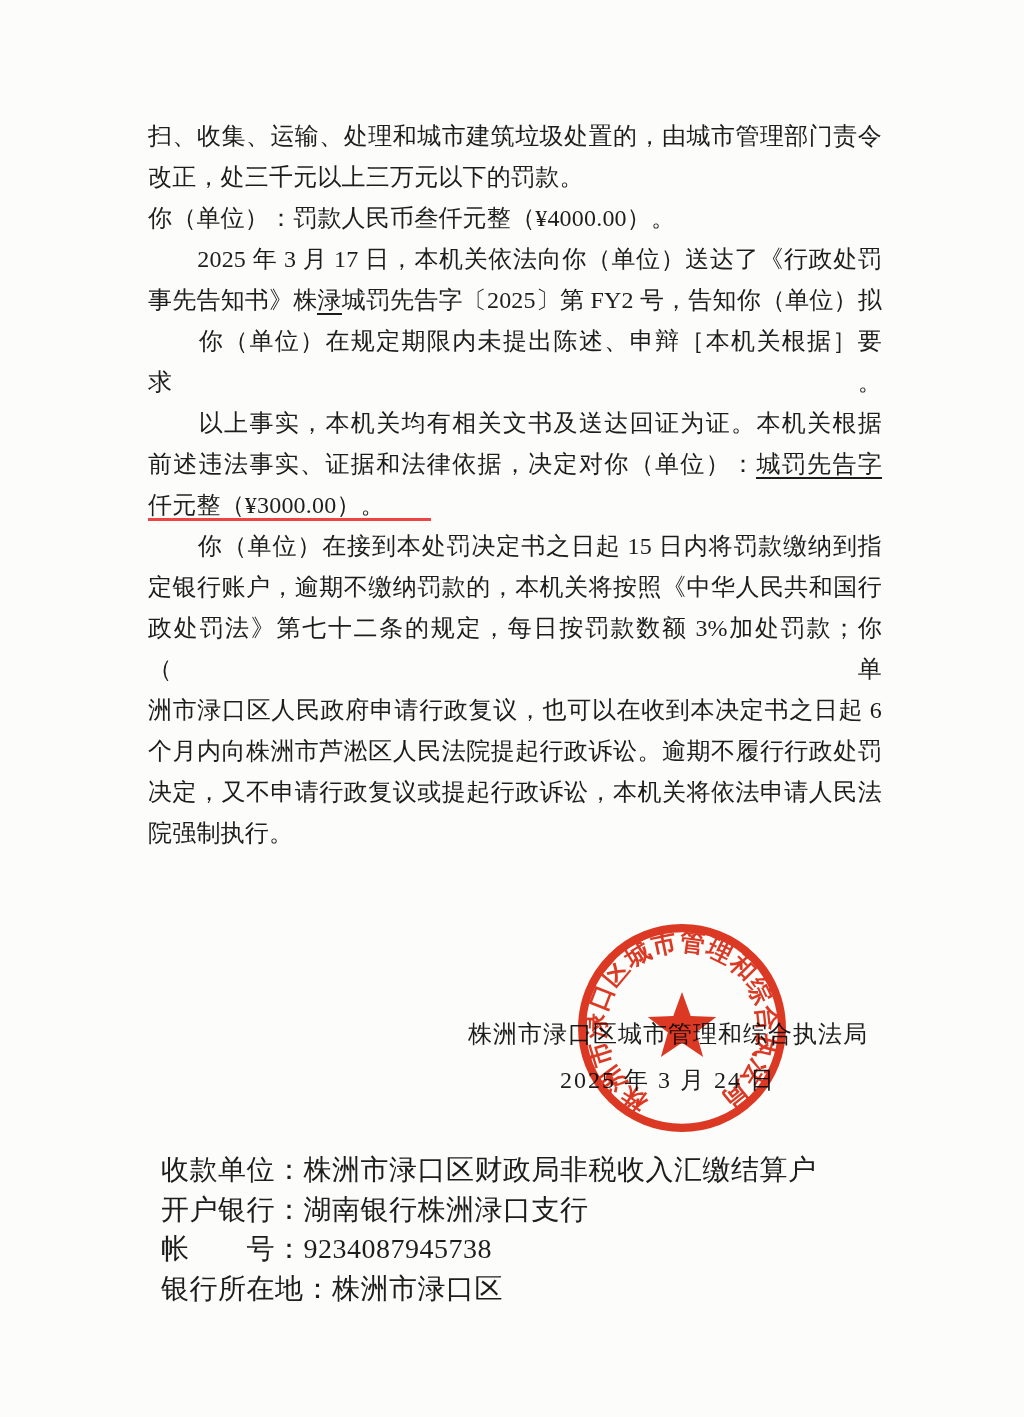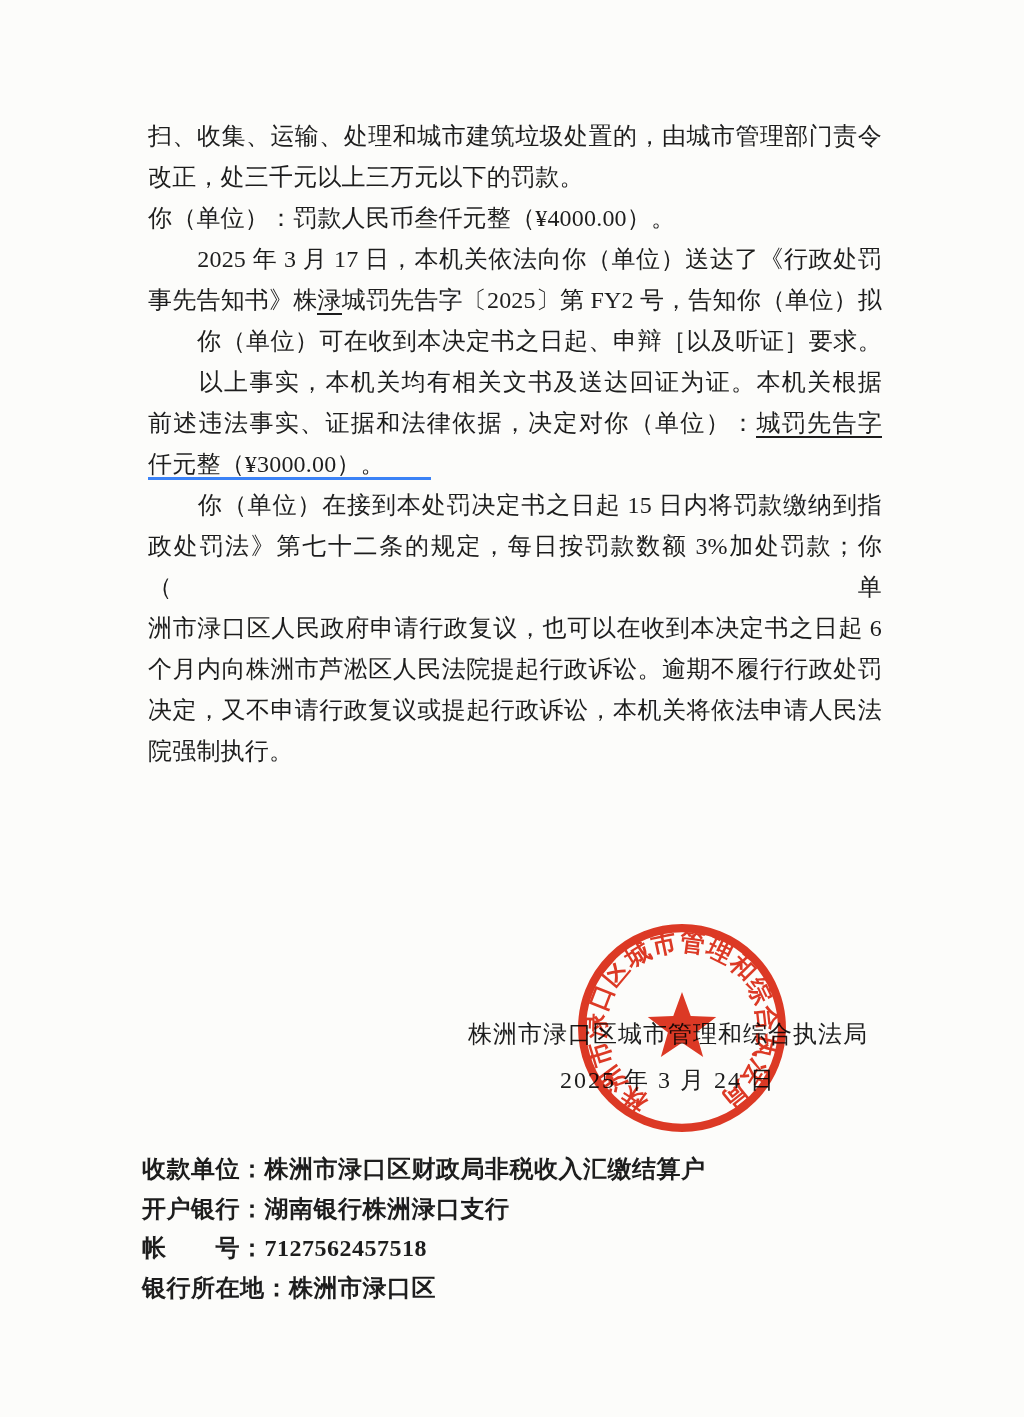--- a/index.html
+++ b/index.html
@@ -22,21 +22,21 @@
     font-size:24px;line-height:41px;
     letter-spacing:0.2px;
   }
   .line{
     text-align:justify;
     text-justify:inter-ideograph;
     white-space:nowrap;
   }
   .line.full{ text-align-last:justify; white-space:normal; }
   .u{ border-bottom:2px solid #1d1d1d; }
-  .u2{ border-bottom:3px solid #3b82f6; }
+  .u2{ border-bottom:3px solid #ef4444; }
   .ext{ padding-right:46px; }
   
   .sig{
     position:absolute;
     right:156px;top:1018px;
     text-align:center;
     font-size:24px;
     letter-spacing:1px;
     line-height:32px;
   }
@@ -51,43 +51,44 @@
     pointer-events:none;
   }
   .seal svg{ width:100%;height:100%; }
   .seal text{
     font-family:"Liberation Sans","DejaVu Sans",sans-serif;
     font-weight:bold;
   }
   
   .bank{
     position:absolute;
-    left:142px;top:1150px;
-    font-size:24px;
+    left:161px;top:1150px;
+    font-size:28px;
     line-height:39.5px;
-    font-weight:700;
+    font-weight:400;
     letter-spacing:0.5px;
   }
 </style>
 </head>
 <body>
 
 <div class="page">
 
   <div class="doc-body">
       <div class="line full"><span>扫、收集、运输、处理和城市建筑垃圾处置的，由城市管理部门责令</span></div>
       <div class="line"><span>改正，处三千元以上三万元以下的罚款。</span></div>
       <div class="line"><span>你（单位）：罚款人民币叁仟元整（¥4000.00）。</span></div>
       <div class="line full"><span>　　2025 年 3 月 17 日，本机关依法向你（单位）送达了《行政处罚</span></div>
       <div class="line full"><span>事先告知书》株</span><span class="u">渌</span><span>城罚先告字〔2025〕第 FY2 号，告知你（单位）拟</span></div>
-      <div class="line full"><span>　　你（单位）可在收到本决定书之日起、申辩［以及听证］要求。</span></div>
+      <div class="line full"><span>　　你（单位）在规定期限内未提出陈述、申辩［本机关根据］要求。</span></div>
       <div class="line full"><span>　　以上事实，本机关均有相关文书及送达回证为证。本机关根据</span></div>
       <div class="line full"><span>前述违法事实、证据和法律依据，决定对你（单位）：</span><span class="u">城罚先告字</span></div>
       <div class="line"><span class="u2 ext">仟元整（¥3000.00）。</span></div>
       <div class="line full"><span>　　你（单位）在接到本处罚决定书之日起 15 日内将罚款缴纳到指</span></div>
+      <div class="line full"><span>定银行账户，逾期不缴纳罚款的，本机关将按照《中华人民共和国行</span></div>
       <div class="line full"><span>政处罚法》第七十二条的规定，每日按罚款数额 3%加处罚款；你（单</span></div>
       <div class="line full"><span>洲市渌口区人民政府申请行政复议，也可以在收到本决定书之日起 6</span></div>
       <div class="line full"><span>个月内向株洲市芦淞区人民法院提起行政诉讼。逾期不履行行政处罚</span></div>
       <div class="line full"><span>决定，又不申请行政复议或提起行政诉讼，本机关将依法申请人民法</span></div>
       <div class="line"><span>院强制执行。</span></div>
     </div>
 
   <div class="sig">
     <div class="sig-org">株洲市渌口区城市管理和综合执法局</div>
     <div class="sig-date">2025 年 3 月 24 日</div>
@@ -102,17 +103,17 @@
       <text font-size="28" letter-spacing="1" fill="#dd2a14">
         <textPath href="#sealArc" startOffset="0" textLength="458" lengthAdjust="spacingAndGlyphs">株洲市渌口区城市管理和综合执法局</textPath>
       </text>
       <polygon points="120,80 129.7,106.65 158.04,107.64 135.69,125.1 143.51,152.36 120,136.5 96.49,152.36 104.31,125.1 81.96,107.64 110.3,106.65" fill="#dd2a14"></polygon>
     </svg>
   </div>
 
   <div class="bank">
       <div class="bank-row">收款单位：株洲市渌口区财政局非税收入汇缴结算户</div>
       <div class="bank-row">开户银行：湖南银行株洲渌口支行</div>
-      <div class="bank-row">帐　　号：7127562457518</div>
+      <div class="bank-row">帐　　号：9234087945738</div>
       <div class="bank-row">银行所在地：株洲市渌口区</div>
     </div>
 
 </div>
 
 </body></html>

